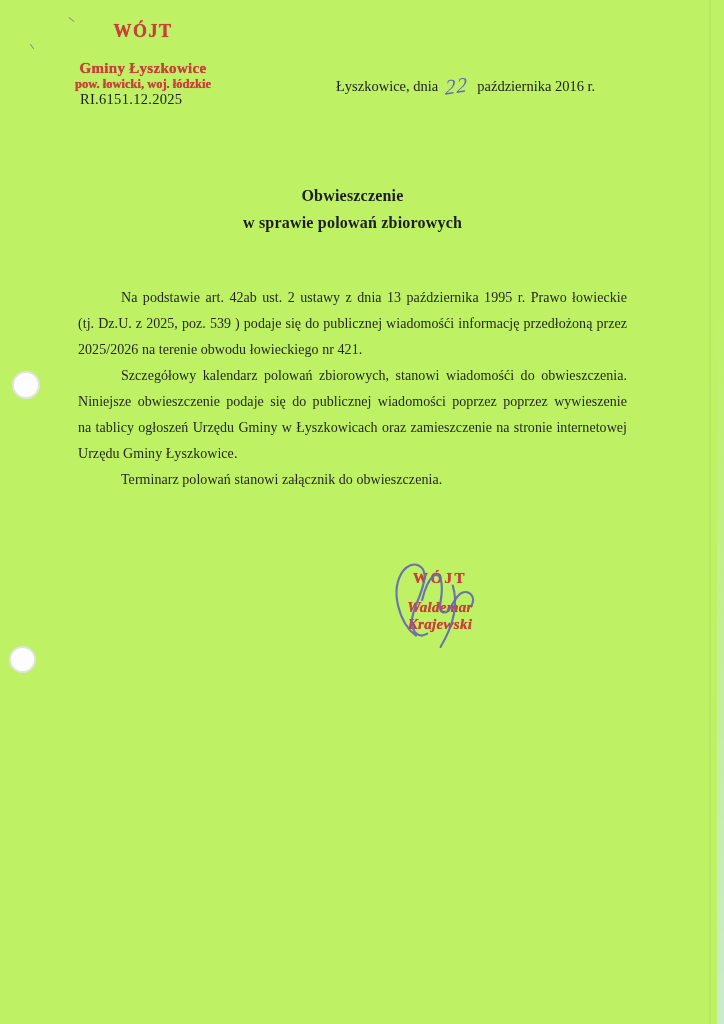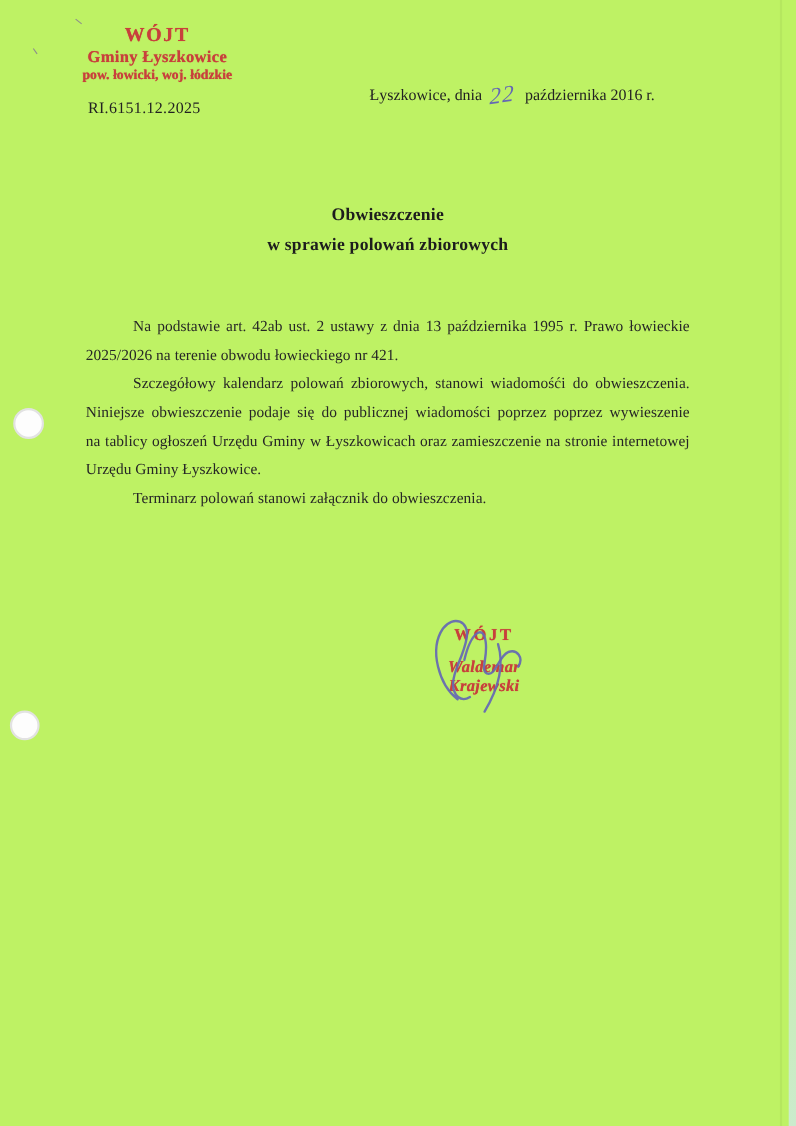--- a/index.html
+++ b/index.html
@@ -51,21 +51,21 @@
     position: absolute;
     left: 58px; top: 22px;
     width: 170px;
     text-align: center;
     color: var(--stamp-red, #c8403c);
     font-weight: bold;
     text-shadow: 0 0 0.7px currentColor;
     line-height: 1.1;
   }
   .stamp-l1 { font-size: 18px; letter-spacing: 1.5px; }
-  .stamp-l2 { font-size: 15px; margin-top: 2px; letter-spacing: 0.3px; }
+  .stamp-l2 { font-size: 15px; margin-top: 18px; letter-spacing: 0.3px; }
   .stamp-l3 { font-size: 12.5px; margin-top: 2px; }
 
   .reference {
     position: absolute;
     left: 80px; top: 79px;
     font-size: 14.5px;
     letter-spacing: 0.3px;
     margin-top: 12px;
   }
 
@@ -174,20 +174,21 @@
   </div>
 
   <div class="doc-title">
     <div>Obwieszczenie</div>
     <div>w sprawie polowań zbiorowych</div>
   </div>
 
   <div class="body-text" id="body-text">
       <div class="para">
         <div class="line indent">Na podstawie art. 42ab ust. 2 ustawy z dnia 13 października 1995 r. Prawo łowieckie</div>
+        <div class="line">(tj. Dz.U. z 2025, poz. 539 ) podaje się do publicznej wiadomośći informację przedłożoną przez</div>
         <div class="line last">2025/2026 na terenie obwodu łowieckiego nr 421.</div>
       </div>
       <div class="para">
         <div class="line indent">Szczegółowy kalendarz polowań zbiorowych, stanowi wiadomośći do obwieszczenia.</div>
         <div class="line">Niniejsze obwieszczenie podaje się do publicznej wiadomości poprzez poprzez wywieszenie</div>
         <div class="line">na tablicy ogłoszeń Urzędu Gminy w Łyszkowicach oraz zamieszczenie na stronie internetowej</div>
         <div class="line last">Urzędu Gminy Łyszkowice.</div>
       </div>
       <div class="para">
         <div class="line indent last">Terminarz polowań stanowi załącznik do obwieszczenia.</div>

